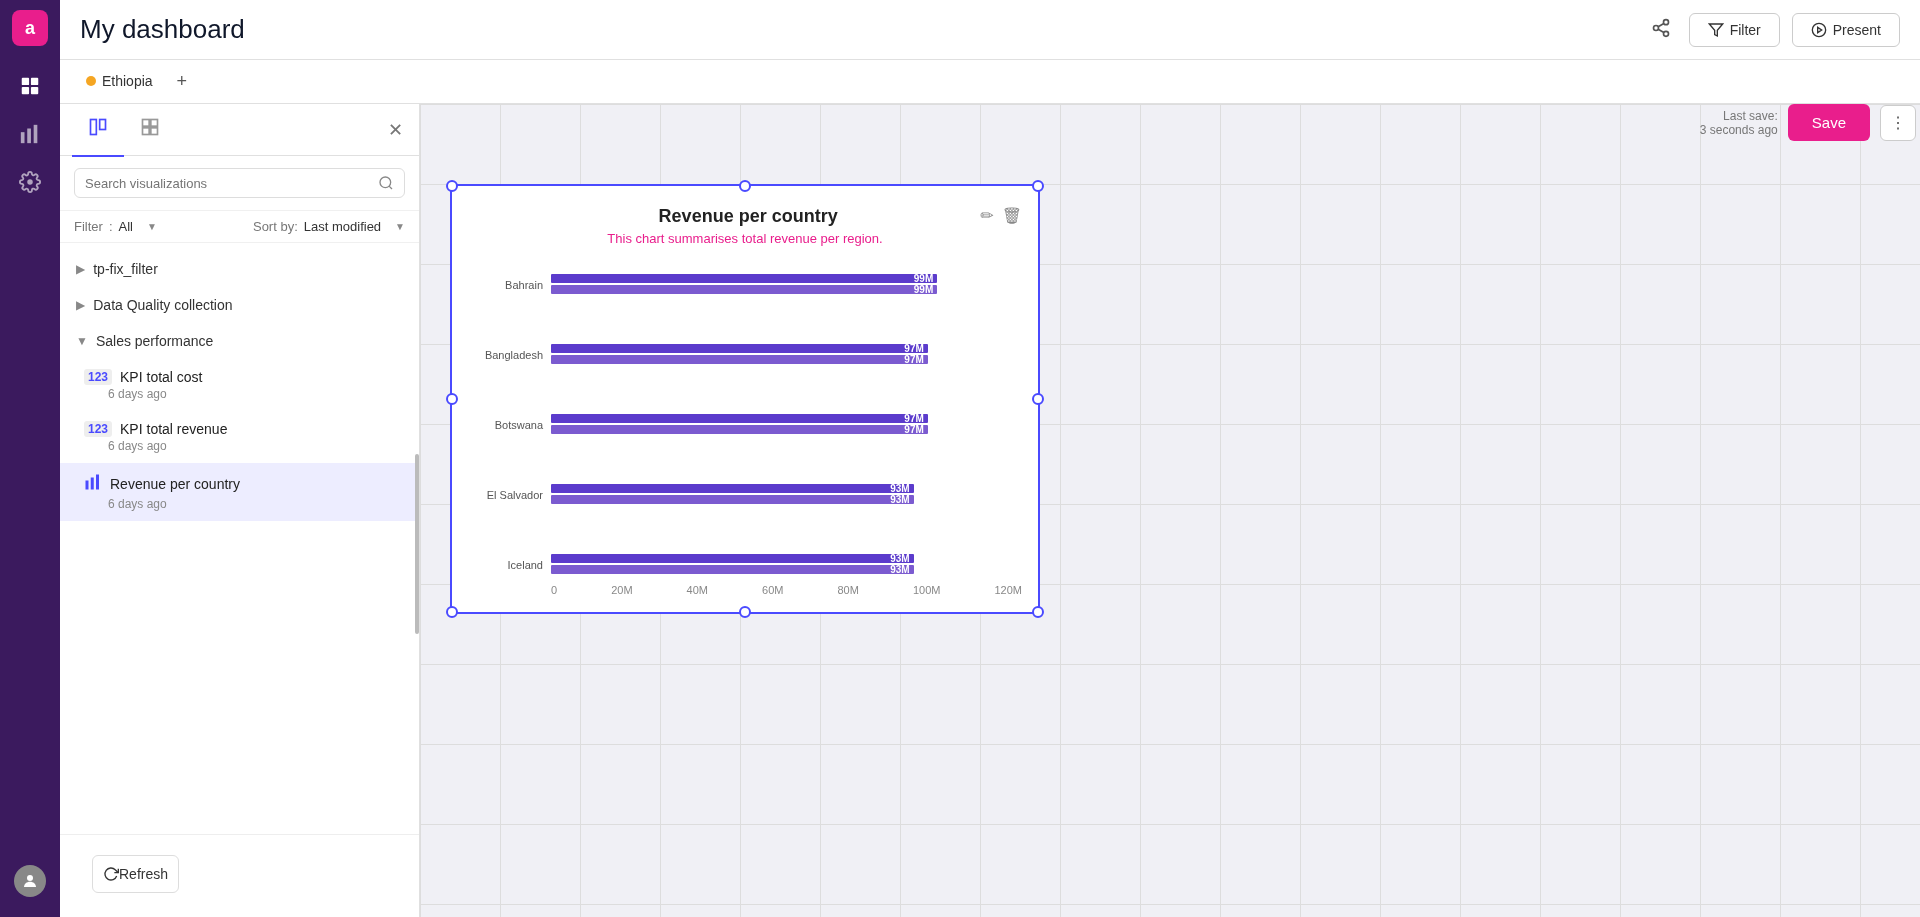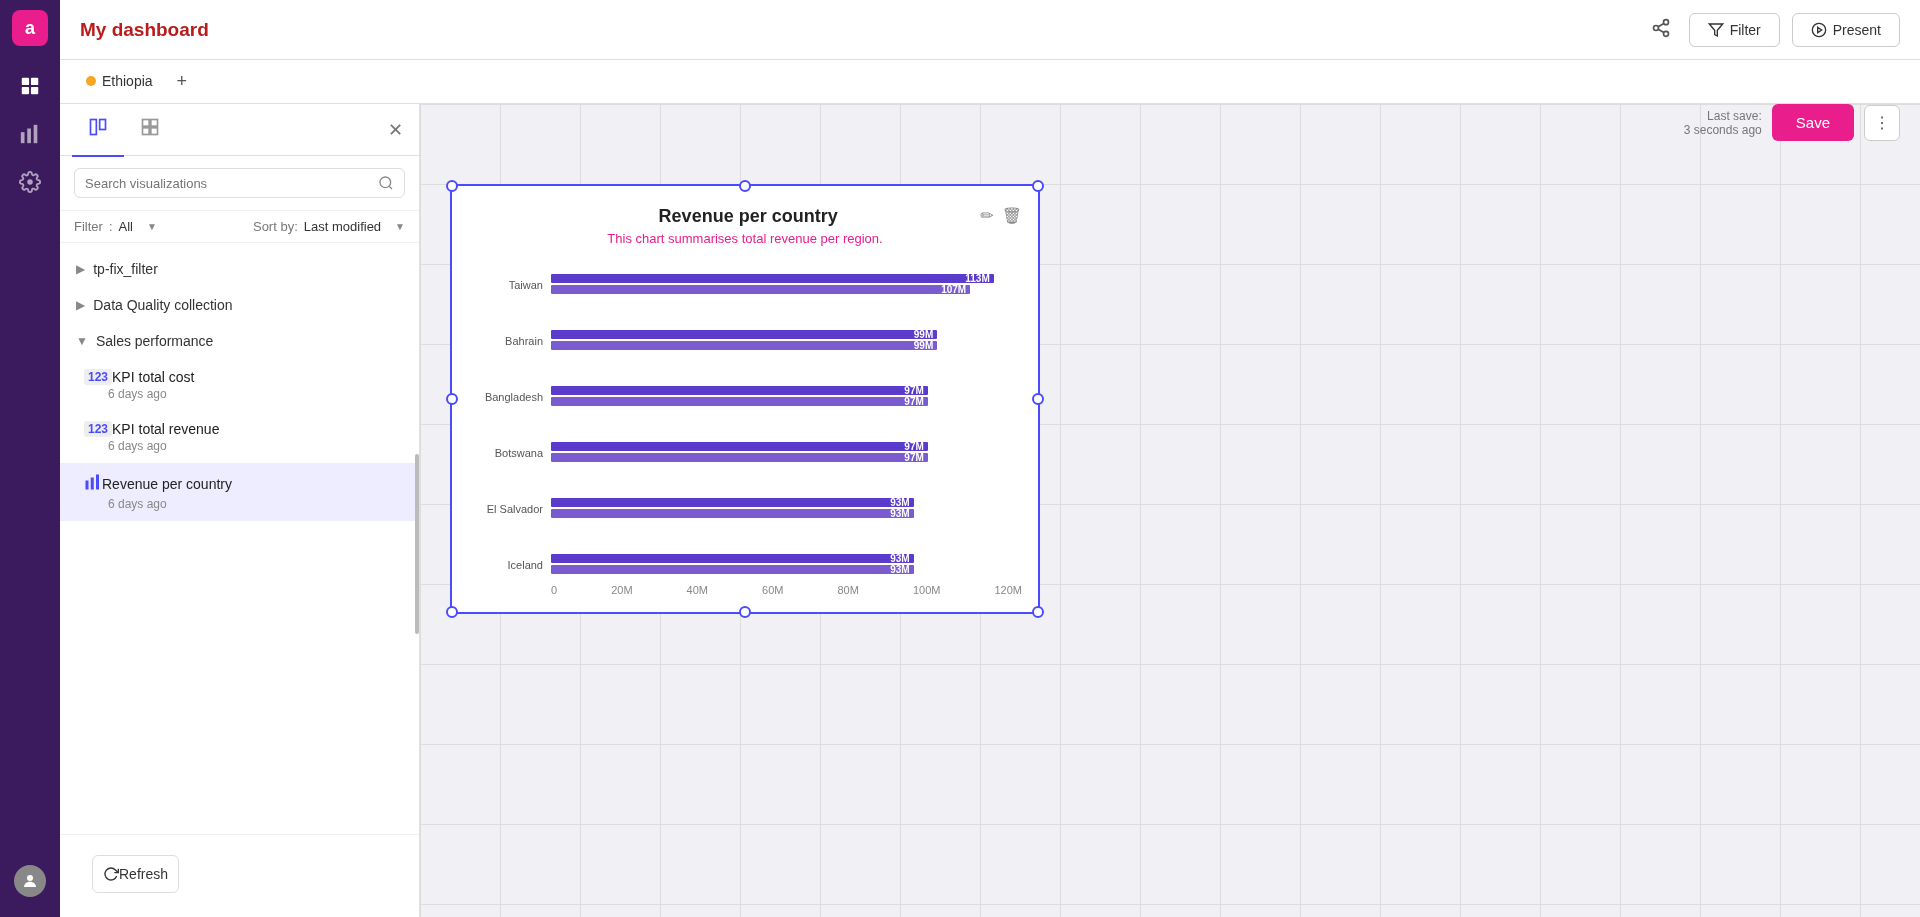--- a/index.html
+++ b/index.html
@@ -28,21 +28,21 @@
       display: flex; align-items: center; justify-content: center; color: white; font-size: 14px;
     }
 
     
     .header {
       position: fixed; left: 60px; top: 0; right: 0; height: 60px;
       background: white; border-bottom: 1px solid #e0e0e0;
       display: flex; align-items: center; padding: 0 20px; z-index: 99;
     }
     .header-title {
-      font-size: 19px; font-weight: 700; color: #b91c1c; flex: 1;
+      font-size: 26px; font-weight: 400; color: #0f172a; flex: 1;
     }
     .header-actions { display: flex; align-items: center; gap: 12px; }
     .btn-icon {
       background: none; border: none; cursor: pointer; padding: 6px;
       color: #555; font-size: 16px;
     }
     .btn-outline {
       border: 1.5px solid #ccc; background: white; padding: 8px 18px;
       border-radius: 6px; cursor: pointer; display: flex; align-items: center; gap: 6px;
       font-size: 14px; color: #333;
@@ -104,35 +104,35 @@
     .viz-group-header {
       display: flex; align-items: center; gap: 8px; padding: 10px 16px;
       font-size: 14px; font-weight: 500; cursor: pointer; color: #333;
     }
     .viz-group-header .caret { color: #888; font-size: 12px; }
     .viz-item {
       display: flex; flex-direction: column; padding: 10px 16px 10px 24px;
       cursor: pointer; border-radius: 0;
     }
     .viz-item.active { background: #ededff; border-right: 3px solid #4a4aff; }
-    .viz-item-header { display: flex; align-items: center; }
+    .viz-item-header { display: flex; align-items: center; gap: 8px; }
     .viz-icon { font-size: 16px; color: #4a4aff; }
     .viz-name { font-size: 14px; color: #222; font-weight: 400; }
     .viz-date { font-size: 12px; color: #888; margin-top: 2px; padding-left: 24px; }
 
     
     .refresh-btn {
       margin: 12px 16px; padding: 10px; border: 1px solid #ddd; border-radius: 6px;
       cursor: pointer; display: flex; align-items: center; justify-content: center;
       font-size: 14px; color: #333; background: white;
     }
 
     
     .save-bar {
-      position: fixed; top: 104px; right: 20px; display: flex; align-items: center; gap: 10px; z-index: 98;
+      position: fixed; top: 104px; right: 4px; display: flex; align-items: center; gap: 10px; z-index: 98;
     }
     .save-info { text-align: right; font-size: 12px; color: #777; }
     .btn-save {
       background: #e91e8c; color: white; border: none; padding: 10px 24px;
       border-radius: 6px; font-size: 15px; font-weight: 500; cursor: pointer; text-align: center;
     }
     .btn-more {
       border: 1.5px solid #ccc; background: white; width: 36px; height: 36px;
       border-radius: 6px; cursor: pointer; display: flex; align-items: center; justify-content: center;
       font-size: 16px; color: #555;
@@ -409,31 +409,20 @@
           <div class="chart-title">Revenue per country</div>
           <div class="chart-actions">
             <button class="chart-action-btn">✏</button>
             <button class="chart-action-btn">🗑</button>
           </div>
         </div>
         <div class="chart-subtitle">This chart summarises total revenue per region.</div>
 
         <div class="bar-chart" id="bar-chart-container">
 
-        <div class="bar-row">
-              <div class="bar-label">Taiwan</div>
-              <div class="bar-track">
-                <div class="bar-fill bar-fill-1" style="width: 94%;">
-                  <span class="bar-value">113M</span>
-                </div>
-                <div class="bar-fill bar-fill-2" style="width: 89%;">
-                  <span class="bar-value">107M</span>
-                </div>
-              </div>
-            </div>
             <div class="bar-row">
               <div class="bar-label">Bahrain</div>
               <div class="bar-track">
                 <div class="bar-fill bar-fill-1" style="width: 82%;">
                   <span class="bar-value">99M</span>
                 </div>
                 <div class="bar-fill bar-fill-2" style="width: 82%;">
                   <span class="bar-value">99M</span>
                 </div>
               </div>

